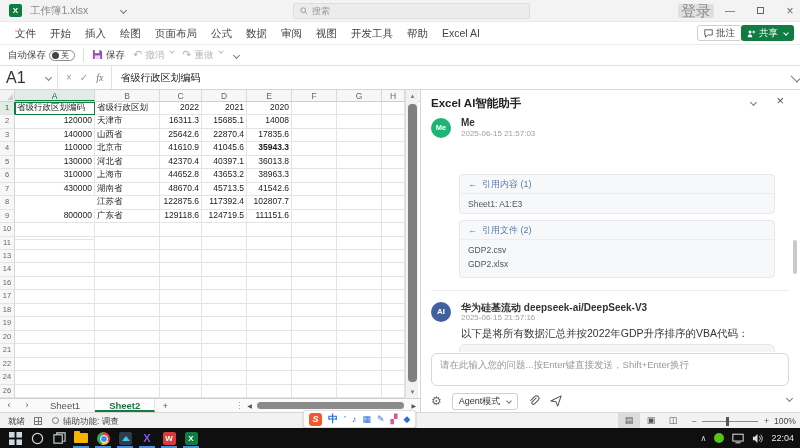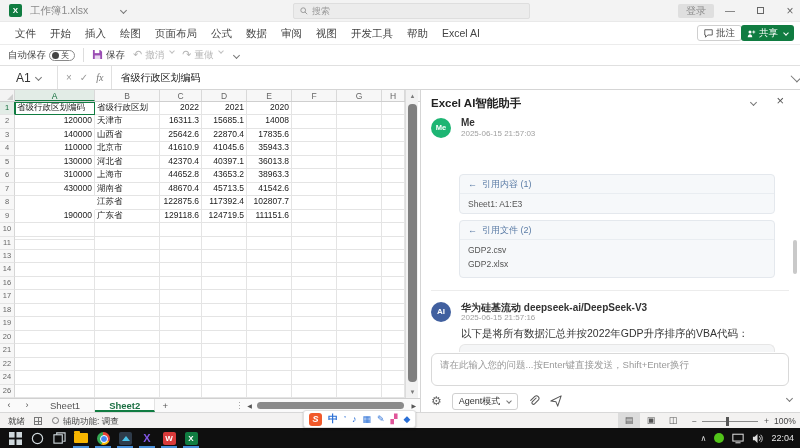--- a/index.html
+++ b/index.html
@@ -9,21 +9,21 @@
   .chev.white { border-color:#fff; }
   .chev.small { width:4px; height:4px; }
 
   
   #titlebar { position:absolute; left:0; top:0; width:800px; height:22px; background:#f3f3f3; border-bottom:1px solid #e9e9e9; }
   .app-ico { position:absolute; left:9px; top:4px; width:13px; height:13px; background:#107c41; border-radius:2px; color:#fff; font-size:8px; font-weight:bold; text-align:center; line-height:13px; }
   #doc-title { position:absolute; left:30px; top:4px; font-size:10.5px; color:#8a8a8a; }
   #title-chev { position:absolute; left:118px; top:8px; }
   #search-box { position:absolute; left:293px; top:3px; width:237px; height:16px; background:#ececec; border:1px solid #dedede; border-radius:2px; display:flex; align-items:center; padding-left:6px; gap:4px; }
   #search-box span { font-size:9px; color:#9a9a9a; }
-  #login-btn { position:absolute; left:678px; top:4px; width:36px; height:14px; background:#dfdfdf; border-radius:2px; color:#8b8b8b; font-size:10px; text-align:center; line-height:14px; }
+  #login-btn { position:absolute; left:678px; top:4px; width:36px; height:14px; background:#dfdfdf; border-radius:2px; color:#8b8b8b; font-size:15px; text-align:center; line-height:14px; }
   .wbtn { position:absolute; top:0; width:28px; height:22px; color:#666; font-size:10px; text-align:center; line-height:22px; }
   #btn-min { left:716px; } #btn-close { left:776px; font-size:12px; }
   #btn-max { left:746px; } #btn-max i { display:inline-block; width:7px; height:7px; border:1px solid #666; }
 
   
   #menubar { position:absolute; left:0; top:22px; width:800px; height:22px; background:#fff; }
   #menu-items { display:flex; align-items:center; height:22px; padding-left:8px; }
   .menu-item { font-size:10.5px; color:#444; padding:0 7px; line-height:22px; white-space:nowrap; }
   #comment-btn { position:absolute; right:58px; top:3px; height:16px; border:1px solid #cfcfcf; border-radius:3px; background:#fff; font-size:9.5px; color:#444; display:flex; align-items:center; padding:0 6px; gap:3px; }
   #share-btn { position:absolute; right:6px; top:3px; height:16px; border-radius:3px; background:#107c41; font-size:9.5px; color:#fff; display:flex; align-items:center; padding:0 6px; gap:3px; }
@@ -34,21 +34,21 @@
   .pill { width:26px; height:11px; border:1px solid #8a8a8a; border-radius:6px; display:flex; align-items:center; padding:0 2px; gap:2px; }
   .pill .dot { width:7px; height:7px; border-radius:50%; background:#444; }
   .pill .st { font-size:8px; color:#444; }
   .vsep { width:1px; height:14px; background:#ddd; }
   .qbtn { display:flex; gap:3px; }
   .qbtn.disabled { color:#b5b5b5; }
   .arr { font-size:11px; line-height:1; }
 
   
   #formulabar { position:absolute; left:0; top:66px; width:800px; height:24px; background:#fff; border-bottom:1px solid #d5d5d5; display:flex; align-items:center; }
-  #name-box { width:58px; height:100%; border-right:1px solid #e0e0e0; display:flex; align-items:center; justify-content:space-between; padding:0 16px; font-size:12px; color:#333; }
+  #name-box { width:58px; height:100%; border-right:1px solid #e0e0e0; display:flex; align-items:center; justify-content:space-between; padding:0 6px; font-size:16px; color:#333; }
   #fb-icons { display:flex; align-items:center; gap:8px; padding:0 8px; border-right:1px solid #e0e0e0; height:100%; color:#9a9a9a; font-size:10px; }
   #fx-label { font-style:italic; font-family:"Liberation Serif","DejaVu Serif",serif; color:#777; }
   #formula-content { flex:1; font-size:10px; color:#222; padding-left:8px; }
   #fb-expand { padding-right:8px; }
 
   
   #main { position:absolute; left:0; top:90px; width:800px; height:322px; }
 
   
   #gridwrap { position:absolute; left:0; top:0; width:420px; height:308px; background:#fff; }
@@ -296,21 +296,21 @@
           <div class="gcell ar" style="width: 45px;"></div>
           <div class="gcell ar" style="width: 45px;"></div>
           <div class="gcell ar" style="width: 23px;"></div>
         </div>
         <div class="grow">
           <div class="rownum">4</div>
           <div class="gcell ar" style="width: 80px;">110000</div>
           <div class="gcell al" style="width: 65px;">北京市</div>
           <div class="gcell ar" style="width: 42px;">41610.9</div>
           <div class="gcell ar" style="width: 45px;">41045.6</div>
-          <div class="gcell ar" style="width: 45px;">35943.3</div>
+          <div class="gcell ar" style="width: 45px; font-weight: bold;">35943.3</div>
           <div class="gcell ar" style="width: 45px;"></div>
           <div class="gcell ar" style="width: 45px;"></div>
           <div class="gcell ar" style="width: 23px;"></div>
         </div>
         <div class="grow">
           <div class="rownum">5</div>
           <div class="gcell ar" style="width: 80px;">130000</div>
           <div class="gcell al" style="width: 65px;">河北省</div>
           <div class="gcell ar" style="width: 42px;">42370.4</div>
           <div class="gcell ar" style="width: 45px;">40397.1</div>
@@ -347,21 +347,21 @@
           <div class="gcell al" style="width: 65px;">江苏省</div>
           <div class="gcell ar" style="width: 42px;">122875.6</div>
           <div class="gcell ar" style="width: 45px;">117392.4</div>
           <div class="gcell ar" style="width: 45px;">102807.7</div>
           <div class="gcell ar" style="width: 45px;"></div>
           <div class="gcell ar" style="width: 45px;"></div>
           <div class="gcell ar" style="width: 23px;"></div>
         </div>
         <div class="grow">
           <div class="rownum">9</div>
-          <div class="gcell ar" style="width: 80px;">190000</div>
+          <div class="gcell ar" style="width: 80px;">800000</div>
           <div class="gcell al" style="width: 65px;">广东省</div>
           <div class="gcell ar" style="width: 42px;">129118.6</div>
           <div class="gcell ar" style="width: 45px;">124719.5</div>
           <div class="gcell ar" style="width: 45px;">111151.6</div>
           <div class="gcell ar" style="width: 45px;"></div>
           <div class="gcell ar" style="width: 45px;"></div>
           <div class="gcell ar" style="width: 23px;"></div>
         </div>
         <div class="grow">
           <div class="rownum">10</div>

